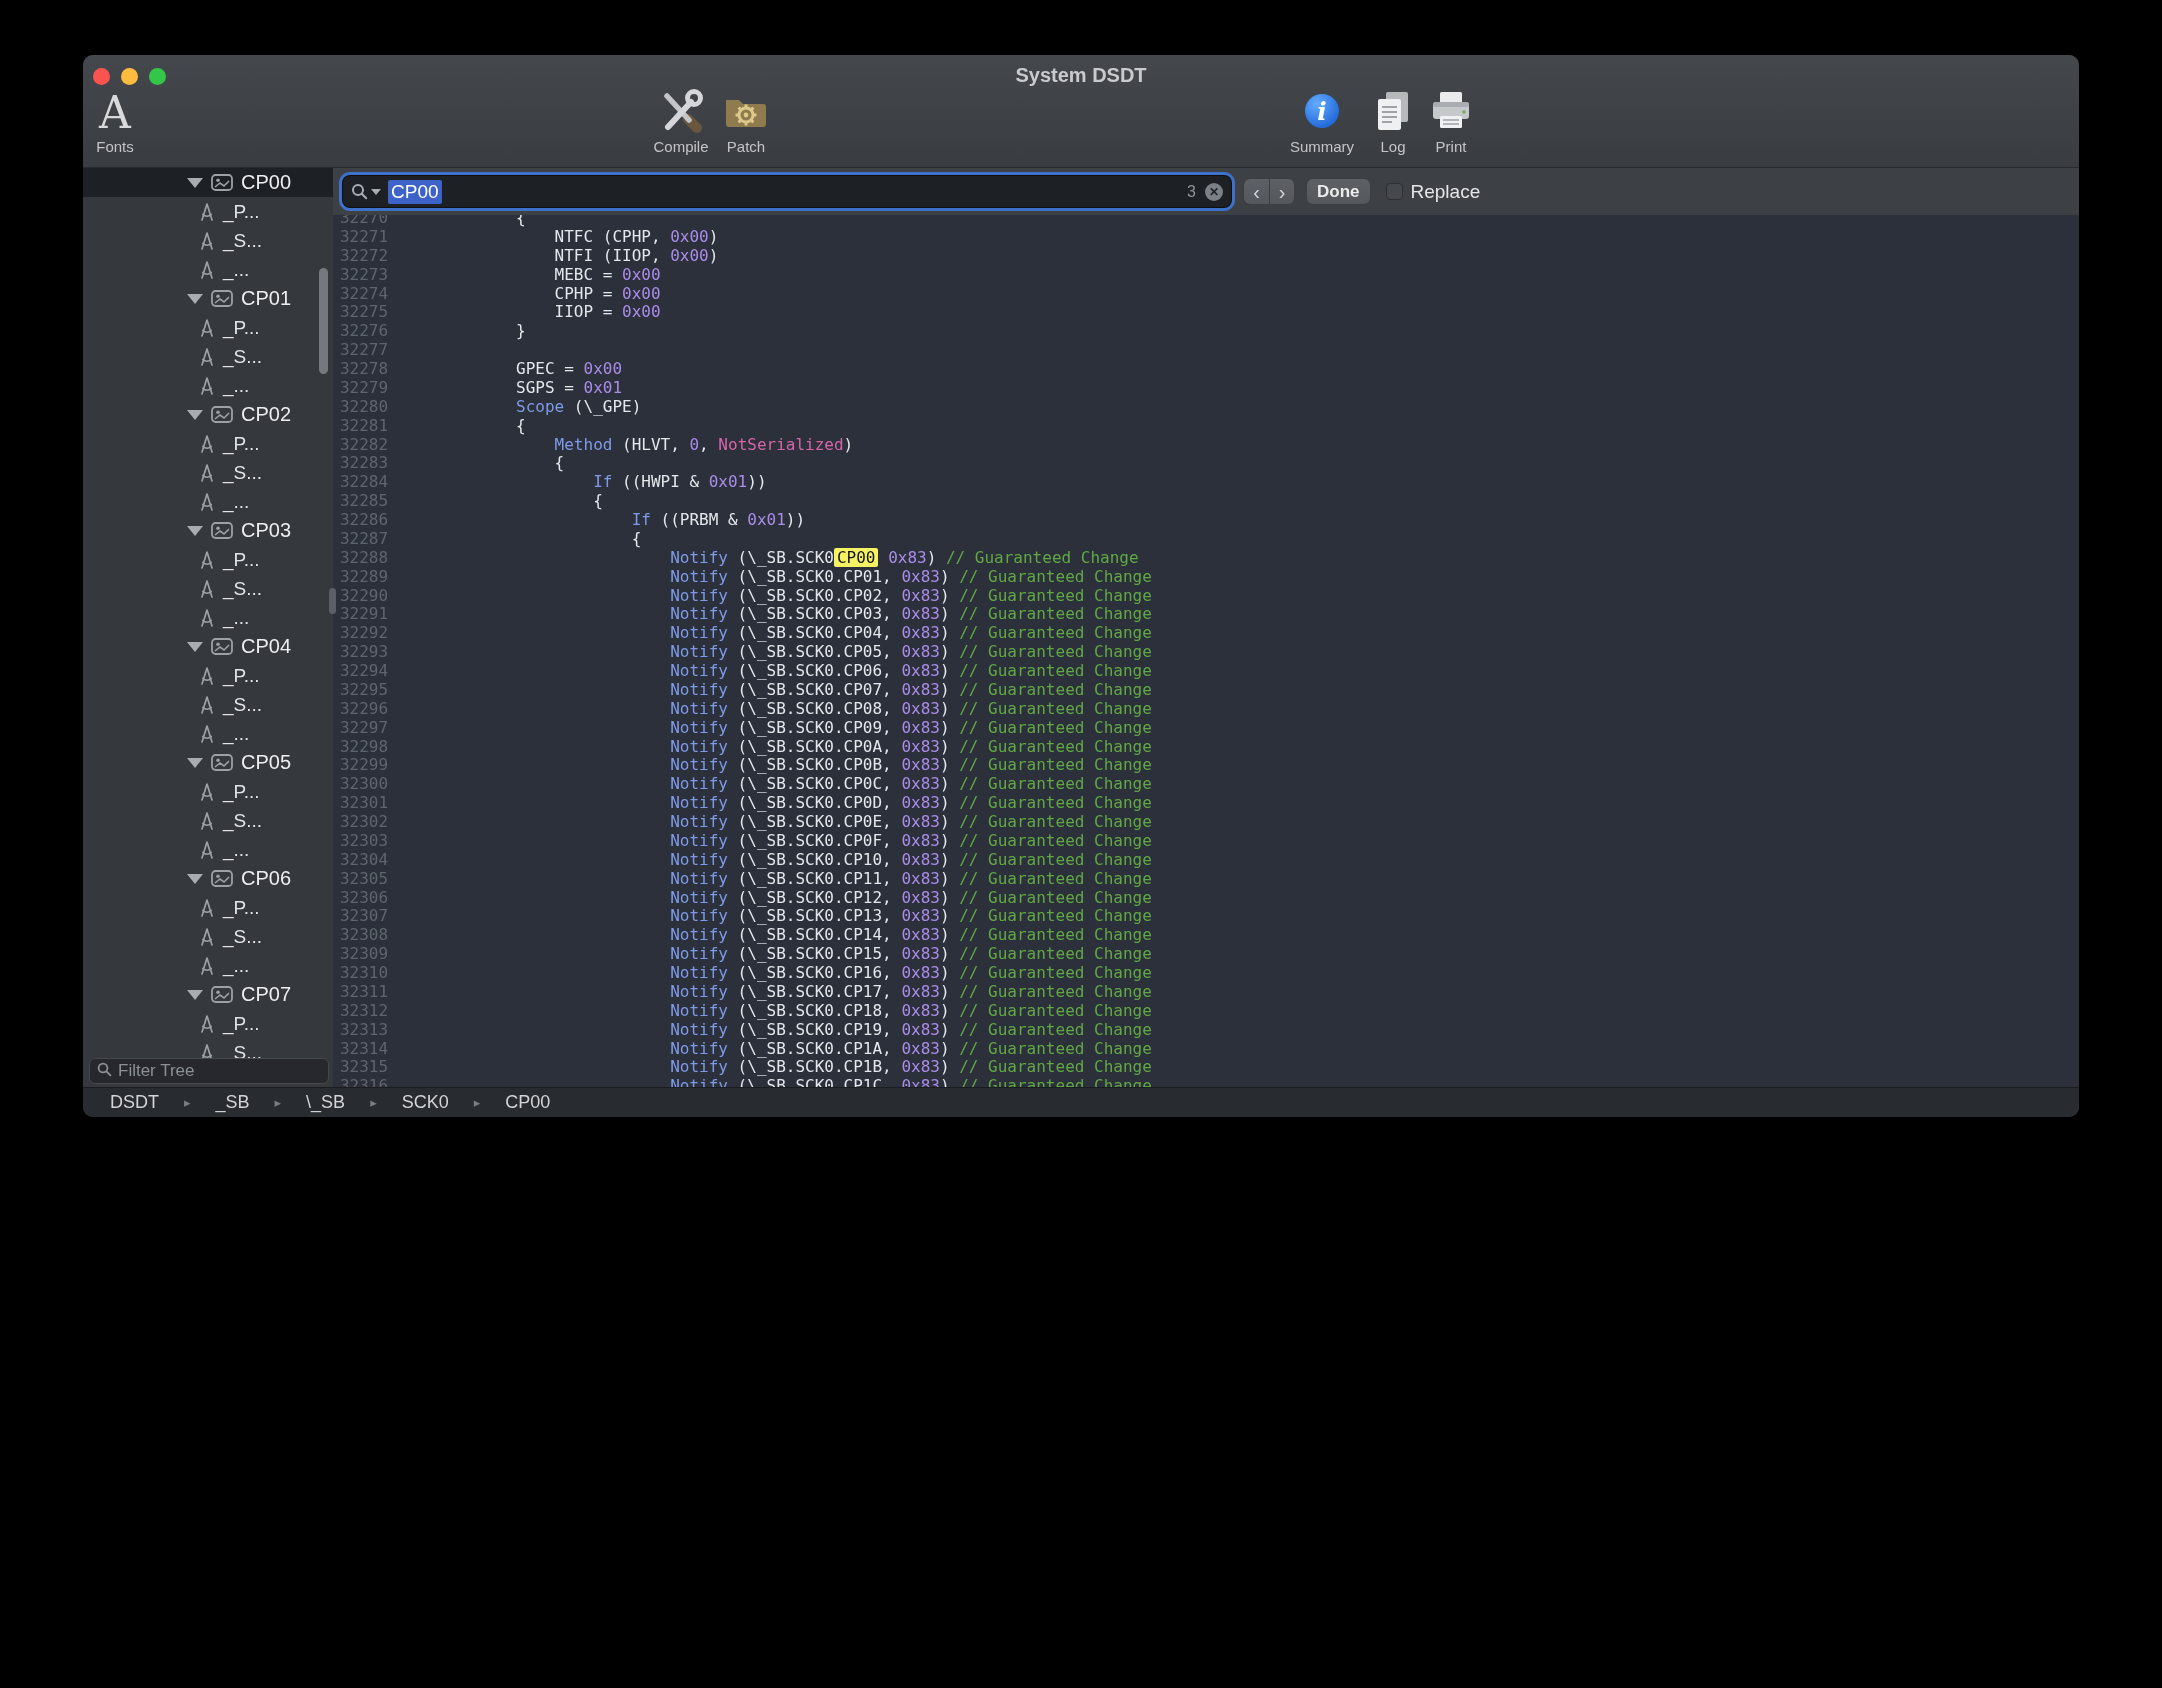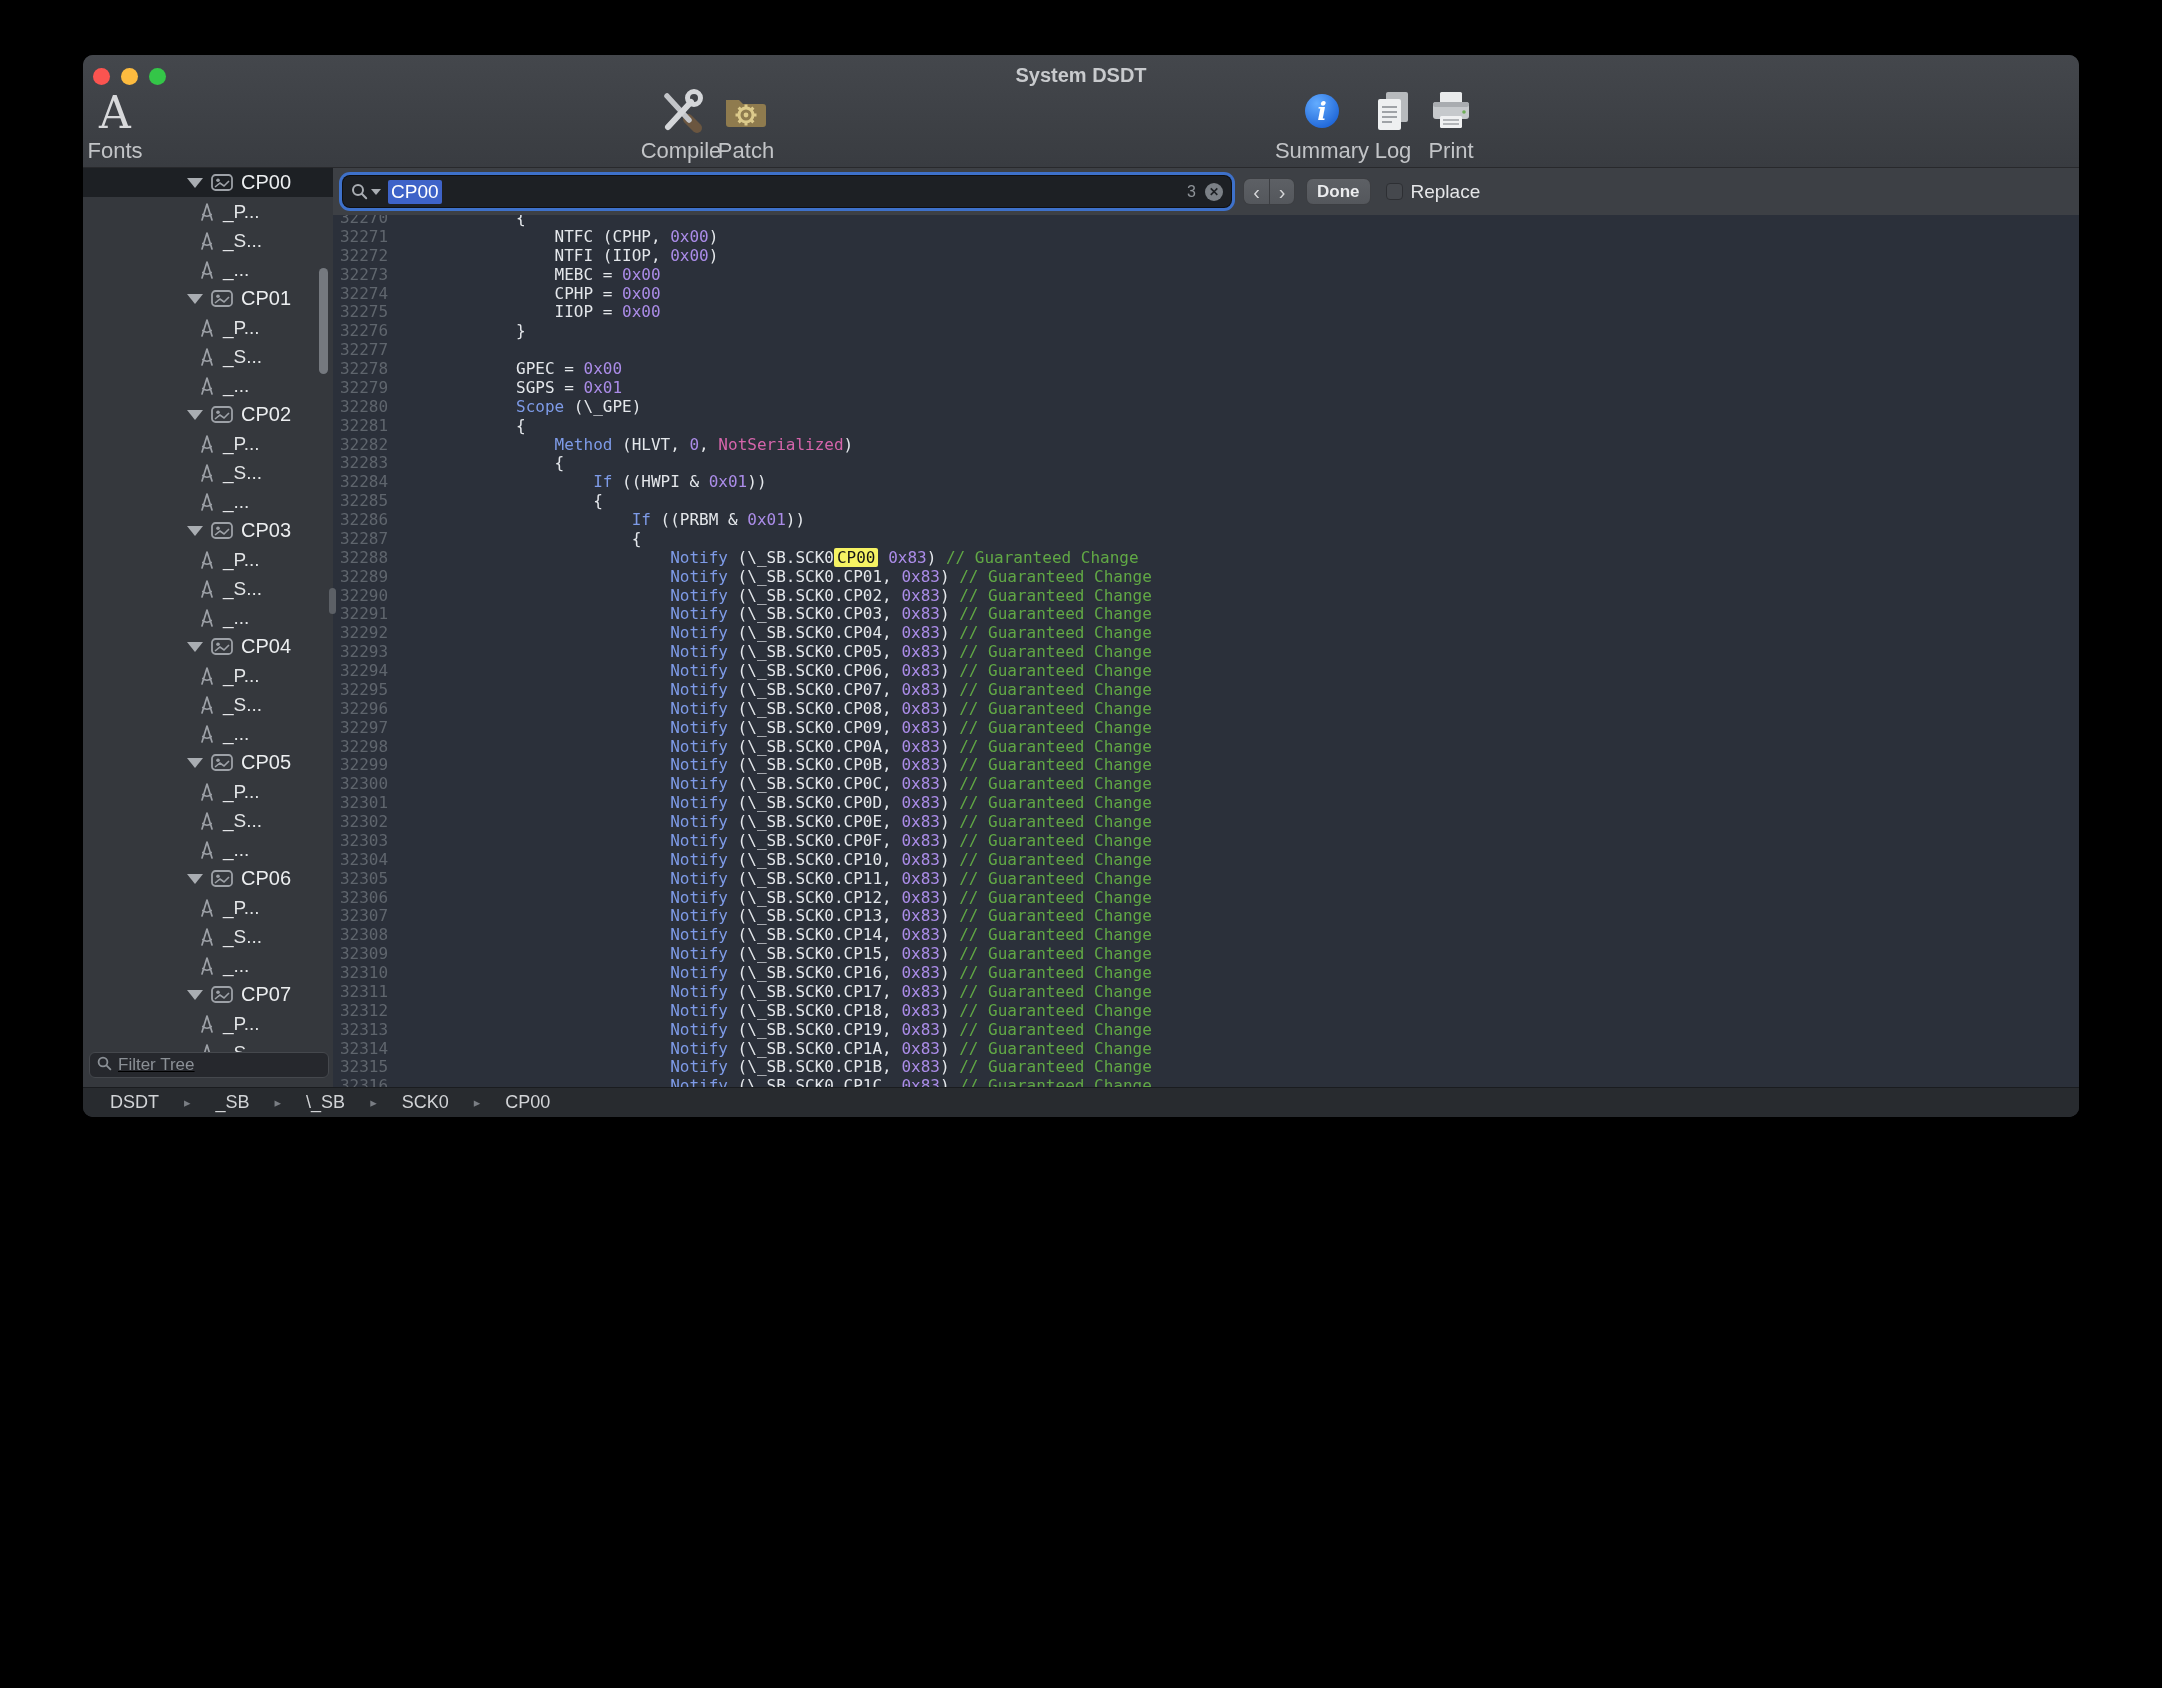--- a/index.html
+++ b/index.html
@@ -14,43 +14,43 @@
     background:linear-gradient(#44474c,#393c41); border-bottom:1px solid #28292c; }
   .lights { position:absolute; left:10px; top:13px; display:flex; gap:11px; }
   .light { width:17px; height:17px; border-radius:50%; }
   .light.red { background:#fb5450; }
   .light.yellow { background:#fdbb3f; }
   .light.green { background:#34c648; }
   .win-title { position:absolute; left:0; right:0; top:9px; text-align:center;
     font-size:20px; font-weight:700; color:#c8cacd; }
   .tool { position:absolute; top:34px; width:96px; margin-left:-48px; text-align:center; cursor:default; }
   .tool .ic { height:48px; display:flex; align-items:center; justify-content:center; }
-  .tool .tlbl { font-size:22px; color:#c2c4c7; margin-top:1px; }
+  .tool .tlbl { font-size:15px; color:#c2c4c7; margin-top:1px; }
   .fonts-a { font-family:"DejaVu Serif",serif; font-size:44px; line-height:46px; color:#d8d9db; }
 
   
   .bodyrow { flex:1; display:flex; min-height:0; }
 
   
   .sidebar { position:relative; width:250px; flex:0 0 250px; background:#35383d; overflow:hidden; }
   .tree { height:890px; overflow:hidden; }
   .trow { height:29px; display:flex; align-items:center; }
   .trow.parent { padding-left:104px; }
   .trow.parent.sel { background:#1d2024; }
   .trow.child { padding-left:116px; }
   .tri { width:0; height:0; border-left:8px solid transparent; border-right:8px solid transparent;
     border-top:10px solid #a9adb2; margin-right:8px; flex:0 0 auto; }
   .ticon { display:flex; align-items:center; margin-right:8px; flex:0 0 auto; }
   .trow.parent .tlabel { font-size:20px; color:#eceef0; }
   .trow.child .tlabel { font-size:19px; color:#e3e5e7; }
   .side-scrollbar { position:absolute; right:5px; top:100px; width:9px; height:106px;
     background:#75797f; border-radius:5px; }
-  .filterbox { position:absolute; left:6px; right:4px; bottom:9px; height:26px;
+  .filterbox { position:absolute; left:6px; right:4px; bottom:3px; height:26px;
     background:#26282d; border:1px solid #45484d; border-radius:6px;
-    display:flex; align-items:center; padding:0 7px;text-decoration:underline; }
+    display:flex; align-items:center; padding:0 7px; }
   .filterbox input { flex:1; background:transparent; border:none; outline:none;
     font-size:17px; color:#d6d8da; margin-left:6px; font-family:"Liberation Sans",sans-serif; }
   .filterbox input::placeholder { color:#8b9096; }
 
   
   .splitter { position:relative; width:0; }
   .split-handle { position:absolute; left:-4px; top:420px; width:7px; height:26px;
     background:#5c6066; border-radius:4px; z-index:5; }
 
   

